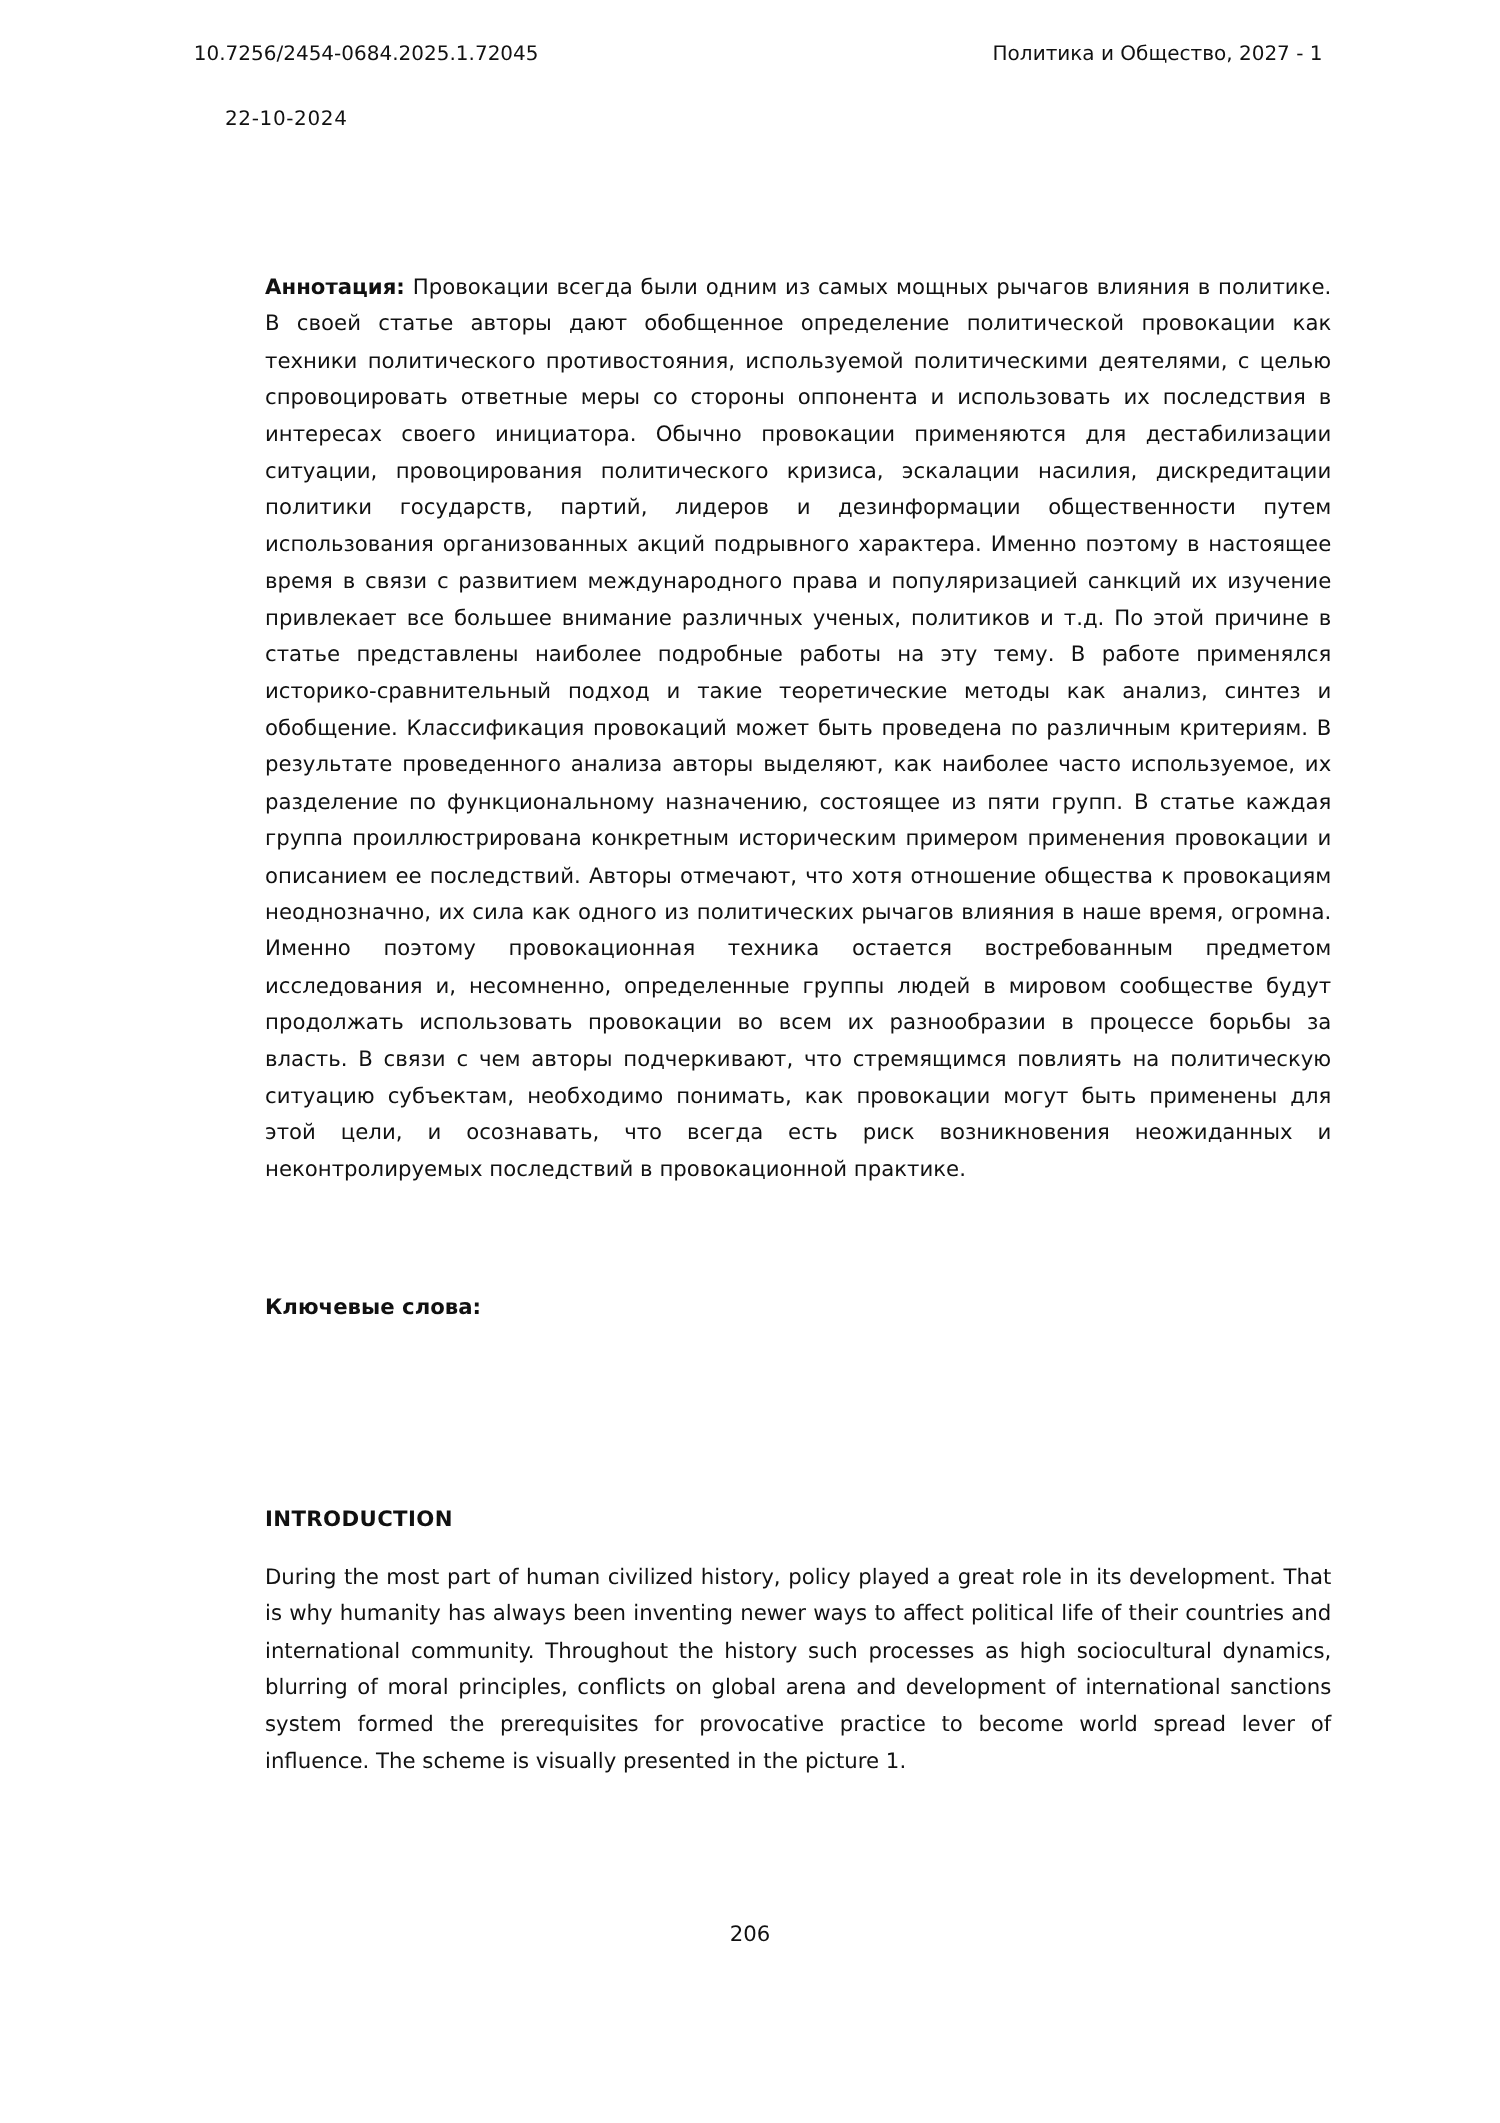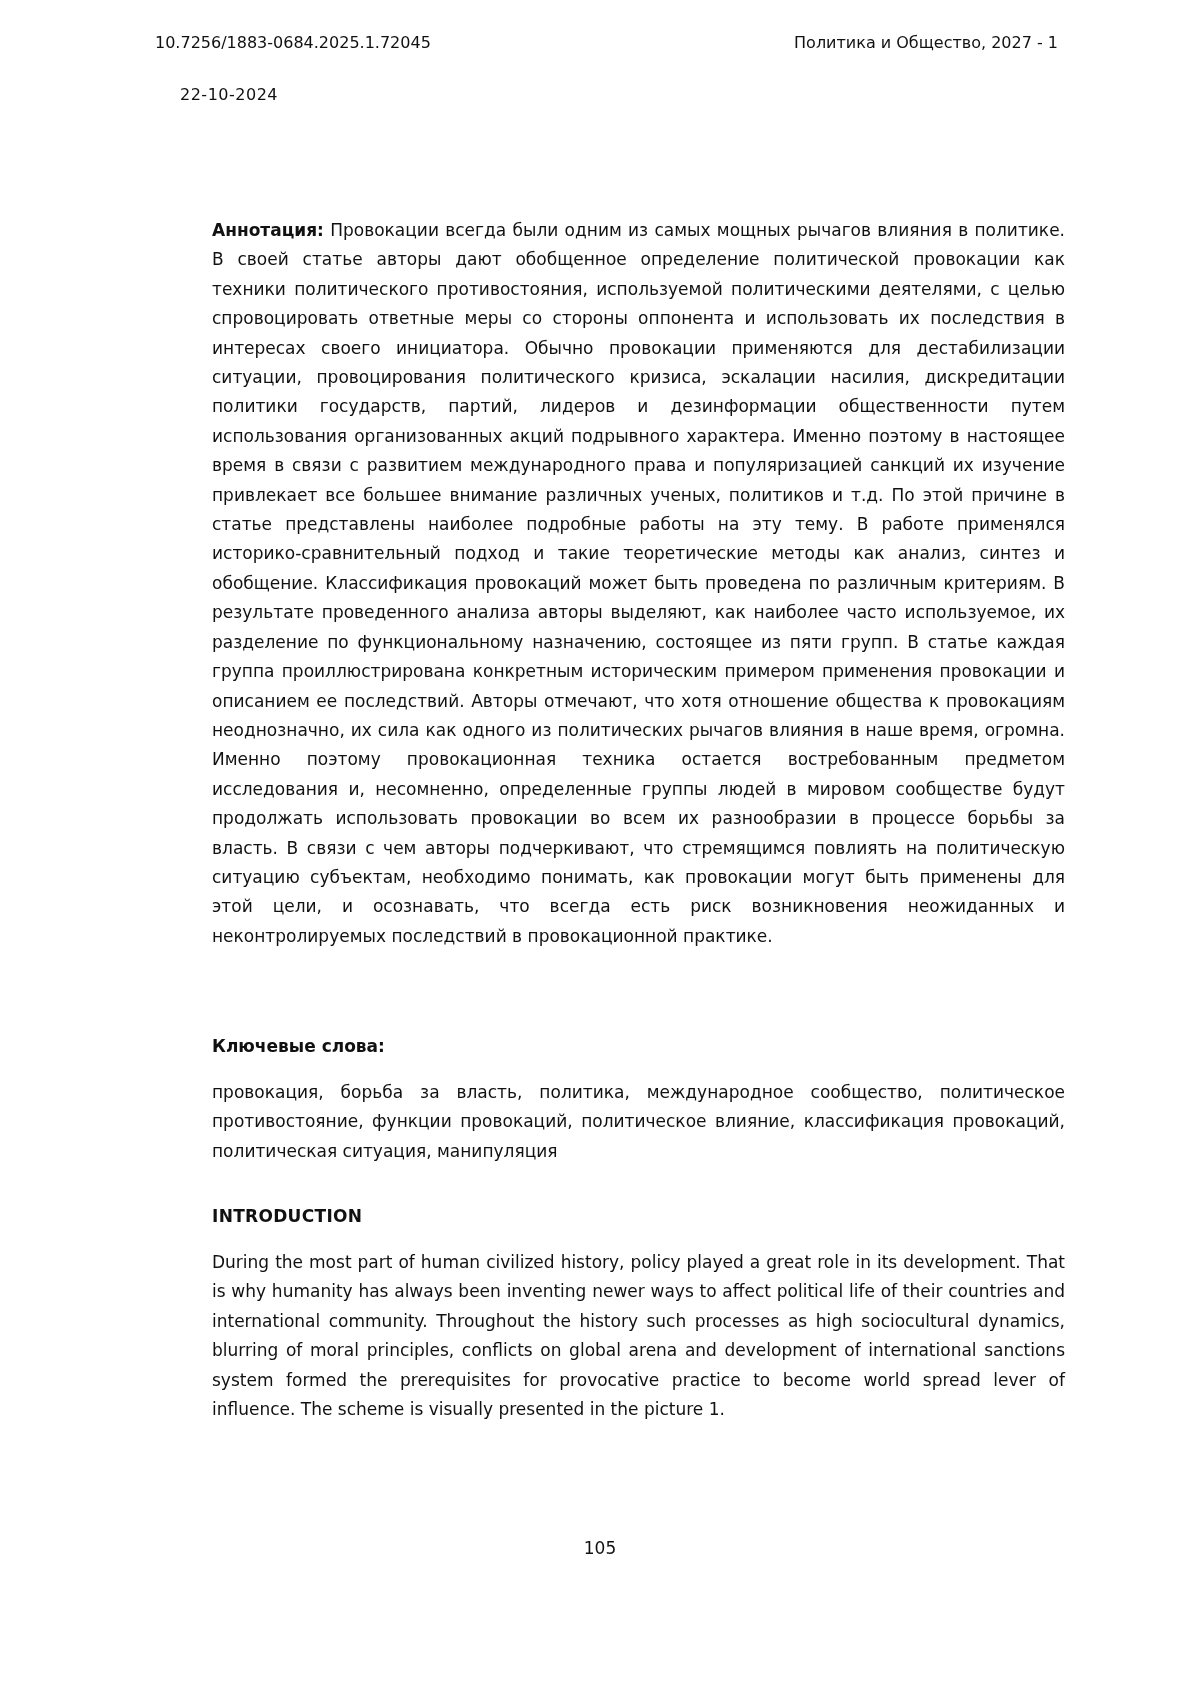--- a/index.html
+++ b/index.html
@@ -65,41 +65,38 @@
       text-align: center;
       font-size: 17px;
     }
   </style>
 </head>
 <body>
 
 <div class="page">
 
   <div class="header-row">
-    <span class="doi">10.7256/1883-0684.2025.1.72045</span>
+    <span class="doi">10.7256/2454-0684.2025.1.72045</span>
     <span class="journal">Политика и Общество, 2027 - 1</span>
   </div>
 
   <div class="date-line">22-10-2024</div>
 
   <div class="content-col abstract-block">
     <p class="body-text"><span class="bold">Аннотация:</span> <span>Провокации всегда были одним из самых мощных рычагов влияния в политике. В своей статье авторы дают обобщенное определение политической провокации как техники политического противостояния, используемой политическими деятелями, с целью спровоцировать ответные меры со стороны оппонента и использовать их последствия в интересах своего инициатора. Обычно провокации применяются для дестабилизации ситуации, провоцирования политического кризиса, эскалации насилия, дискредитации политики государств, партий, лидеров и дезинформации общественности путем использования организованных акций подрывного характера. Именно поэтому в настоящее время в связи с развитием международного права и популяризацией санкций их изучение привлекает все большее внимание различных ученых, политиков и т.д. По этой причине в статье представлены наиболее подробные работы на эту тему. В работе применялся историко-сравнительный подход и такие теоретические методы как анализ, синтез и обобщение. Классификация провокаций может быть проведена по различным критериям. В результате проведенного анализа авторы выделяют, как наиболее часто используемое, их разделение по функциональному назначению, состоящее из пяти групп. В статье каждая группа проиллюстрирована конкретным историческим примером применения провокации и описанием ее последствий. Авторы отмечают, что хотя отношение общества к провокациям неоднозначно, их сила как одного из политических рычагов влияния в наше время, огромна. Именно поэтому провокационная техника остается востребованным предметом исследования и, несомненно, определенные группы людей в мировом сообществе будут продолжать использовать провокации во всем их разнообразии в процессе борьбы за власть. В связи с чем авторы подчеркивают, что стремящимся повлиять на политическую ситуацию субъектам, необходимо понимать, как провокации могут быть применены для этой цели, и осознавать, что всегда есть риск возникновения неожиданных и неконтролируемых последствий в провокационной практике.</span></p>
   </div>
 
   <div class="content-col keywords-label-block">
     <p class="heading-text">Ключевые слова:</p>
   </div>
 
-  <div class="content-col keywords-text-block">
-    <p class="body-text">провокация, борьба за власть, политика, международное сообщество, политическое противостояние, функции провокаций, политическое влияние, классификация провокаций, политическая ситуация, манипуляция</p>
-  </div>
 
   <div class="content-col intro-heading-block">
     <p class="heading-text">INTRODUCTION</p>
   </div>
 
   <div class="content-col intro-paragraph-block">
     <p class="body-text">During the most part of human civilized history, policy played a great role in its development. That is why humanity has always been inventing newer ways to affect political life of their countries and international community. Throughout the history such processes as high sociocultural dynamics, blurring of moral principles, conflicts on global arena and development of international sanctions system formed the prerequisites for provocative practice to become world spread lever of influence. The scheme is visually presented in the picture 1.</p>
   </div>
 
-  <div class="page-number">105</div>
+  <div class="page-number">206</div>
 
 </div>
 
 </body></html>

